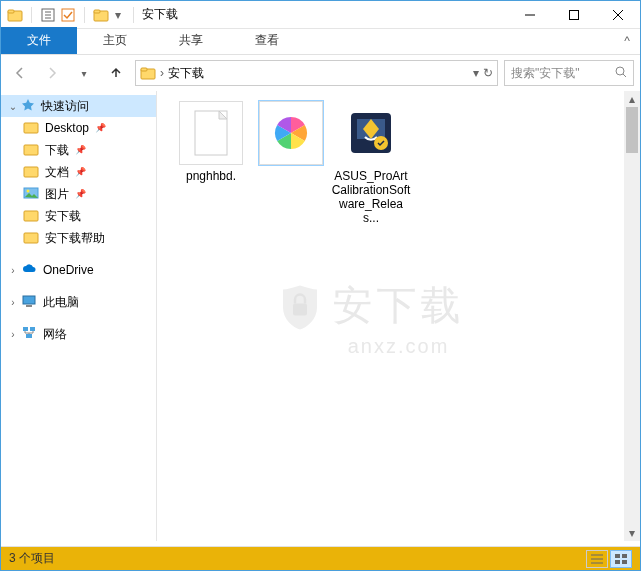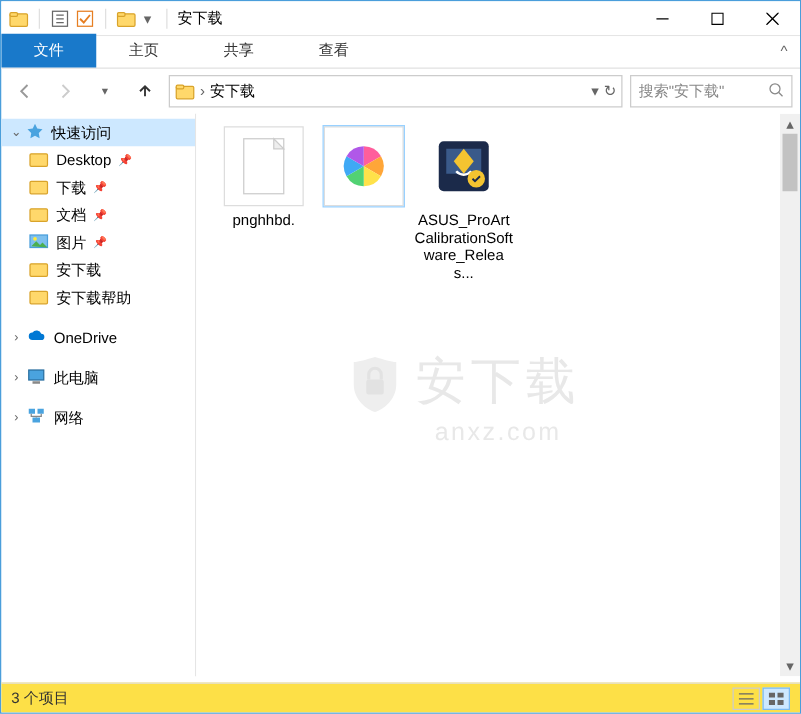--- a/index.html
+++ b/index.html
@@ -40,21 +40,21 @@
 .thumb.noborder { border:none; }
 .fname { font-size:12px; color:#000; line-height:14px; word-break:break-all; }
 .watermark { position:absolute; left:50%; top:50%; transform:translate(-50%,-48%); text-align:center; pointer-events:none; color:#e8e8e8; }
 .watermark .cn { font-size:40px; letter-spacing:4px; font-weight:500; }
 .watermark .en { font-size:20px; letter-spacing:2px; margin-top:2px; }
 .wm-icon { position:absolute; left:-56px; top:4px; }
 .scrollbar { position:absolute; right:0; top:0; width:16px; height:100%; background:#f0f0f0; display:flex; flex-direction:column; }
 .sb-btn { height:16px; display:flex; align-items:center; justify-content:center; color:#666; }
 .sb-track { flex:1; position:relative; }
 .sb-thumb { position:absolute; left:2px; right:2px; top:0; height:46px; background:#c2c2c2; }
-.statusbar { position:absolute; bottom:0; left:0; right:0; height:24px; border-top:1px solid #e1e1e1; display:flex; align-items:center; padding:0 8px; background:#fde047; color:#333; }
+.statusbar { position:absolute; bottom:0; left:0; right:0; height:24px; border-top:1px solid #e1e1e1; display:flex; align-items:center; padding:0 8px; background:#eab308; color:#333; }
 .status-views { margin-left:auto; display:flex; gap:2px; }
 .vbtn { width:22px; height:18px; border:1px solid #ccc; display:flex; align-items:center; justify-content:center; color:#555; }
 .vbtn.active { background:#cde8ff; border-color:#7abaf2; }
 </style>
 </head>
 <body>
 
 <div class="titlebar">
   <div class="tb-icons">
     <span>

